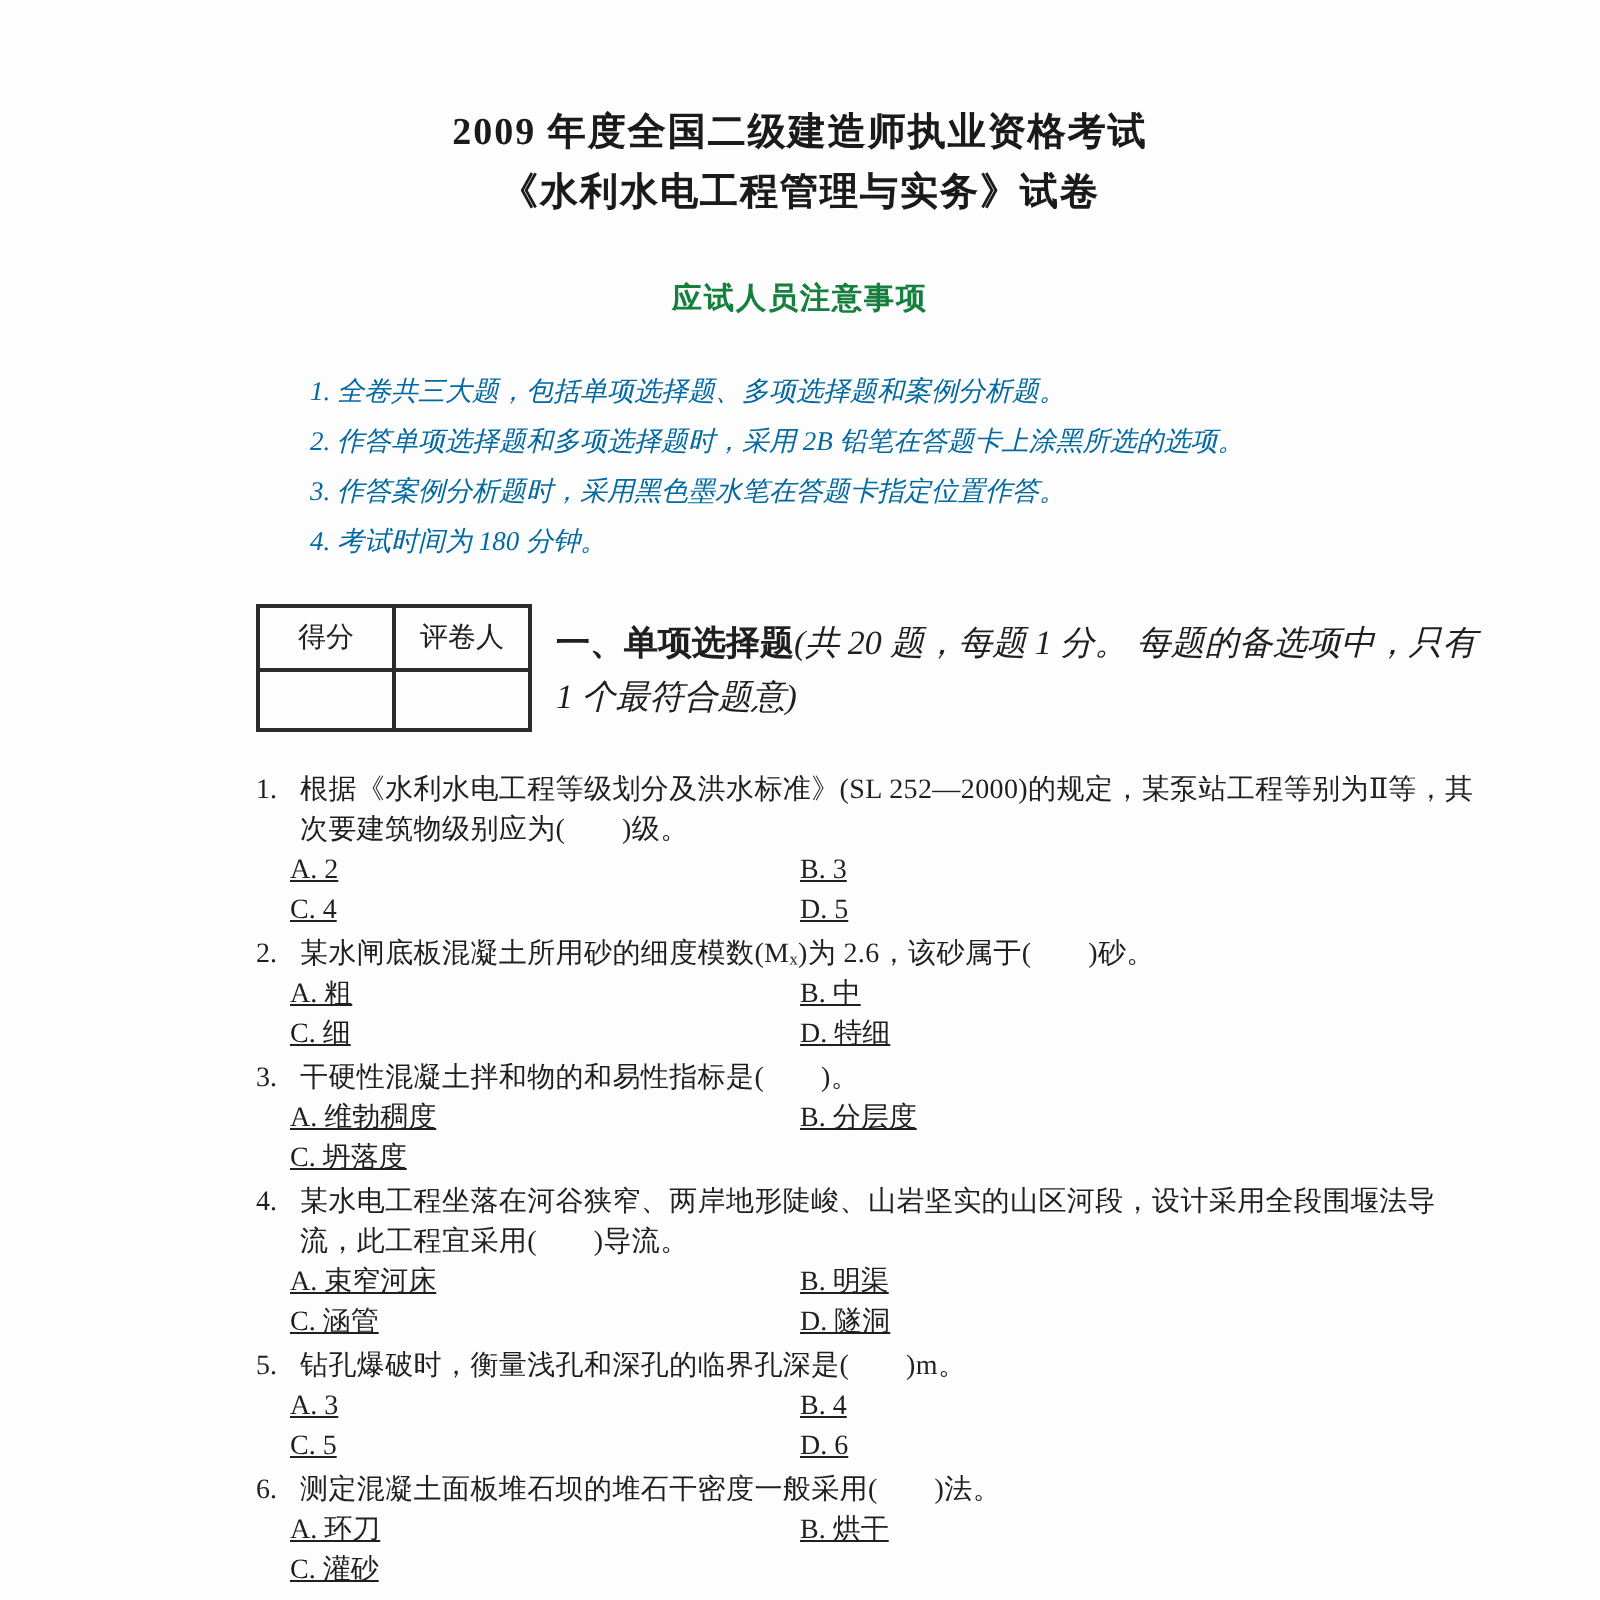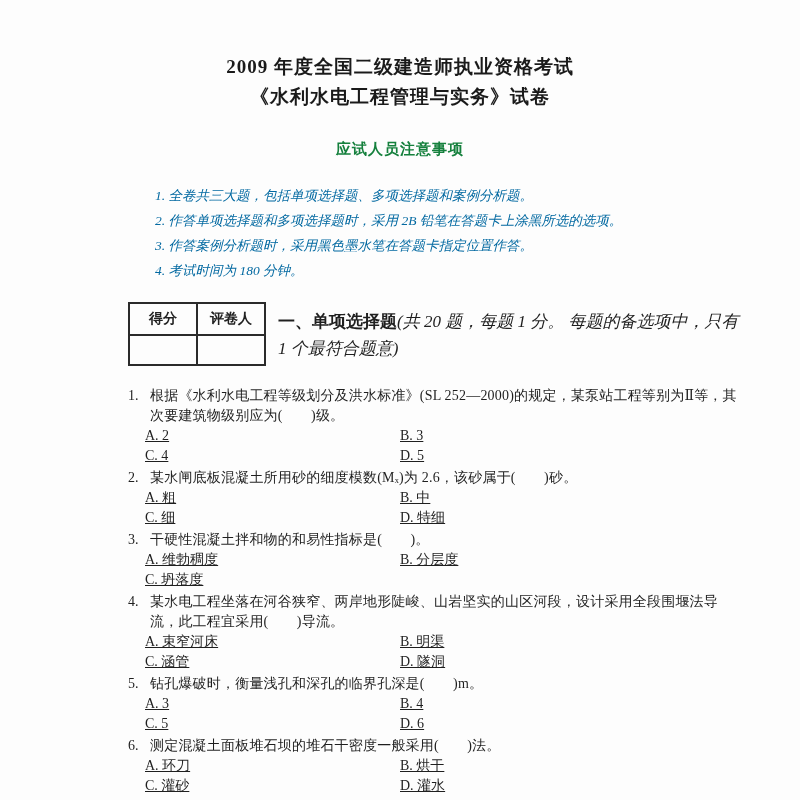--- a/index.html
+++ b/index.html
@@ -53,21 +53,21 @@
   }
   .score-table {
     border-collapse: collapse;
     flex: 0 0 auto;
   }
   .score-table td {
     border: 2px solid #2b2b2b;
     width: 68px;
     text-align: center;
     font-size: 14px;
-    font-weight: 700;
+    font-weight: 400;
     color: #222;
   }
   .score-table .hdr-row td { height: 32px; }
   .score-table .val-row td { height: 30px; }
   .section-header {
     margin-left: 12px;
     padding-top: 6px;
     width: 470px;
     font-size: 17px;
     line-height: 27px;
@@ -201,19 +201,18 @@
         </div>
       </div>
 
       <div class="question">
         <span class="q-num">6.</span>
         <div class="q-text">测定混凝土面板堆石坝的堆石干密度一般采用(　　)法。</div>
         <div class="opts">
           <span class="opt">A. 环刀</span>
           <span class="opt">B. 烘干</span>
           <span class="opt">C. 灌砂</span>
-          <span class="opt">D. 灌水</span>
         </div>
       </div>
 
     </div>
   </div>
 </div>
 
 </body></html>

